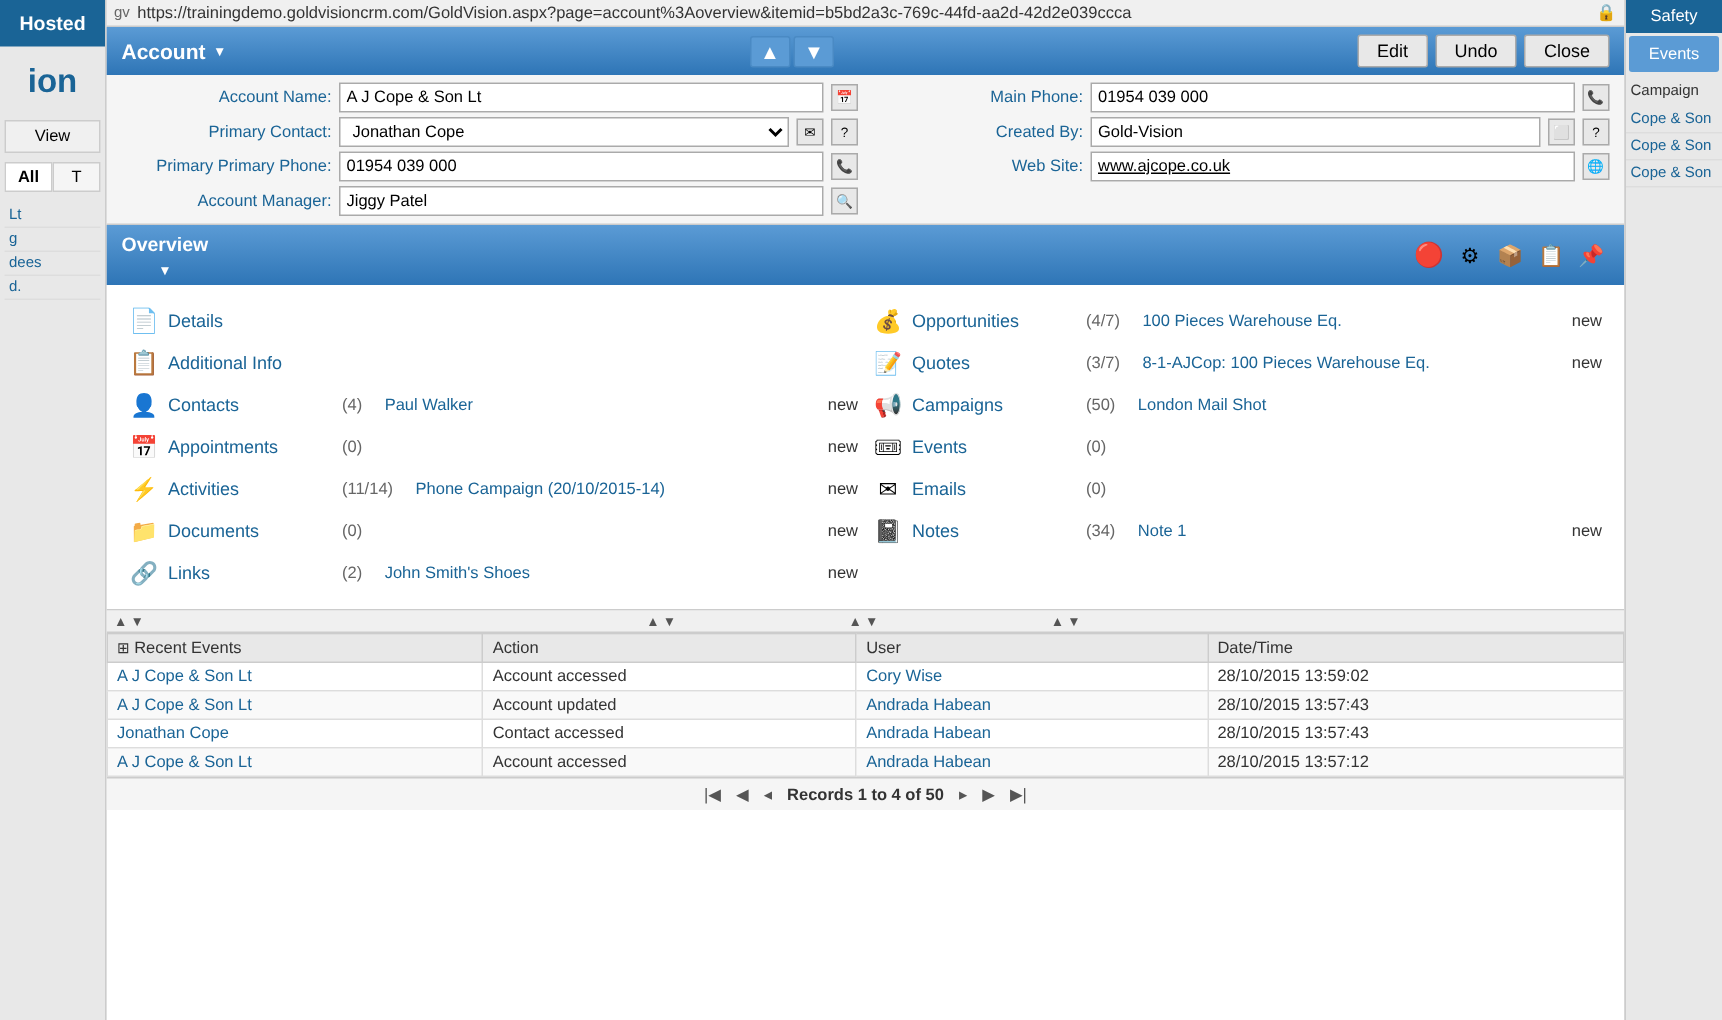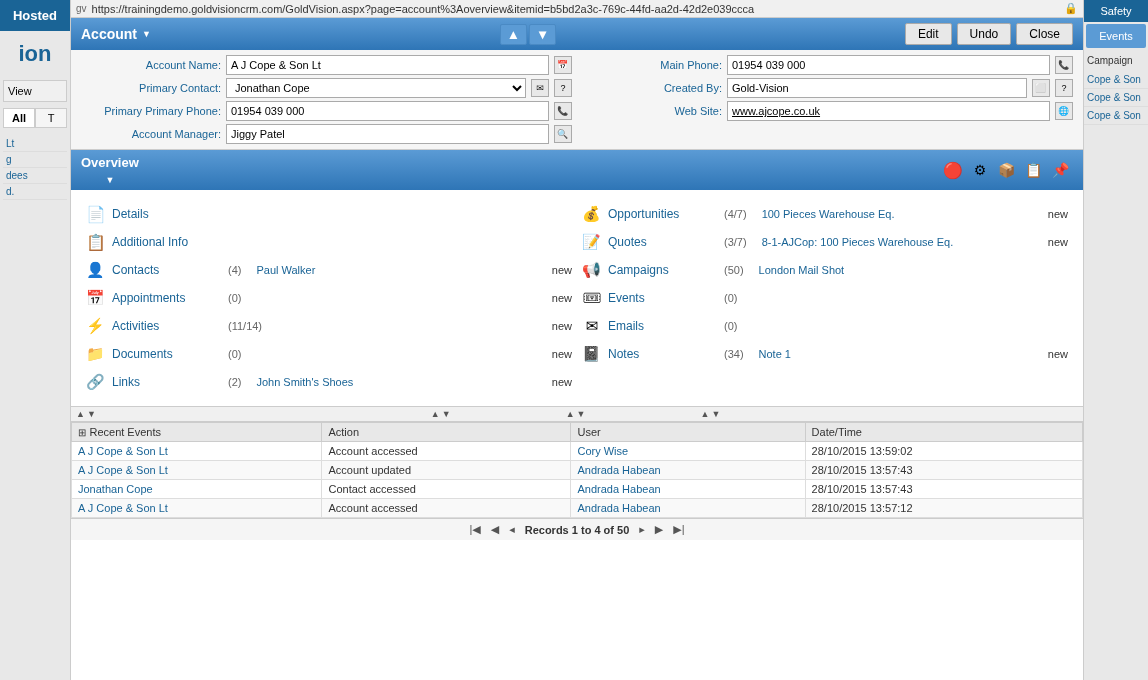--- a/index.html
+++ b/index.html
@@ -29,21 +29,21 @@
       color: #1a6496;
       font-size: 22px;
       font-weight: bold;
       text-align: center;
     }
     .sidebar-view-btn {
       background: #f0f0f0;
       border: 1px solid #ccc;
       margin: 3px;
       padding: 4px;
-      text-align: left;
+      text-align: center;
       font-size: 11px;
       cursor: pointer;
     }
     .sidebar-all-t {
       display: flex;
       margin: 3px;
     }
     .sidebar-tab {
       flex: 1;
       border: 1px solid #ccc;
@@ -495,20 +495,21 @@
           <span class="ov-item-link"></span>
           <span class="ov-item-new">new</span>
         </div>
 
         <div class="overview-item">
           <div class="ov-item-icon">
               <span style="font-size:15px;">⚡</span>
             </div>
           <span class="ov-item-label">Activities</span>
           <span class="ov-item-count">(11/14)</span>
+          <span class="ov-item-link">Phone Campaign (20/10/2015-14)</span>
           <span class="ov-item-new">new</span>
         </div>
 
         <div class="overview-item">
           <div class="ov-item-icon">
               <span style="font-size:15px;">📁</span>
             </div>
           <span class="ov-item-label">Documents</span>
           <span class="ov-item-count">(0)</span>
           <span class="ov-item-link"></span>

